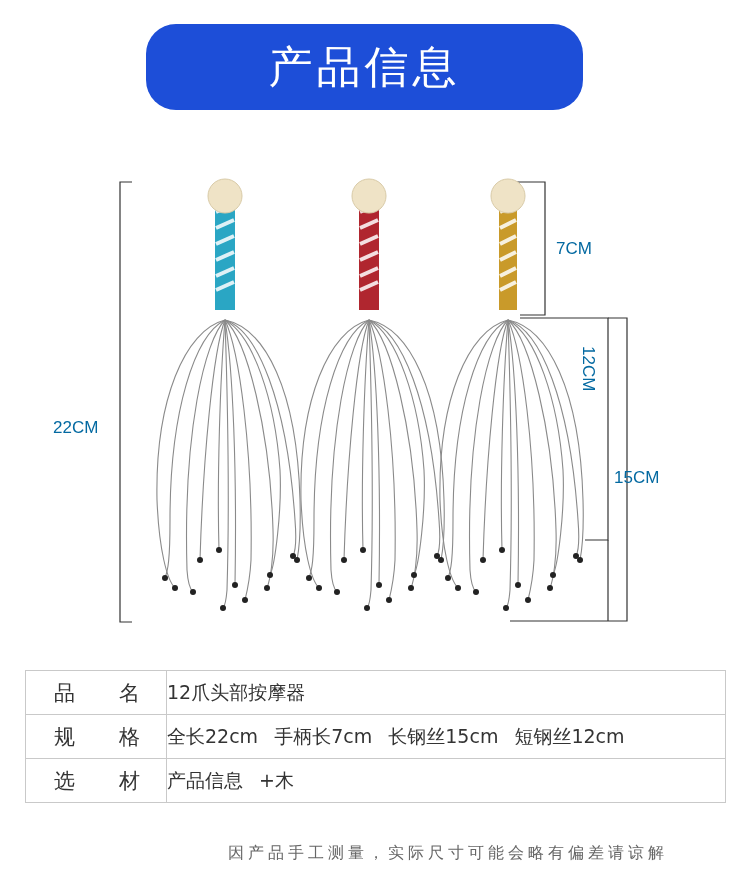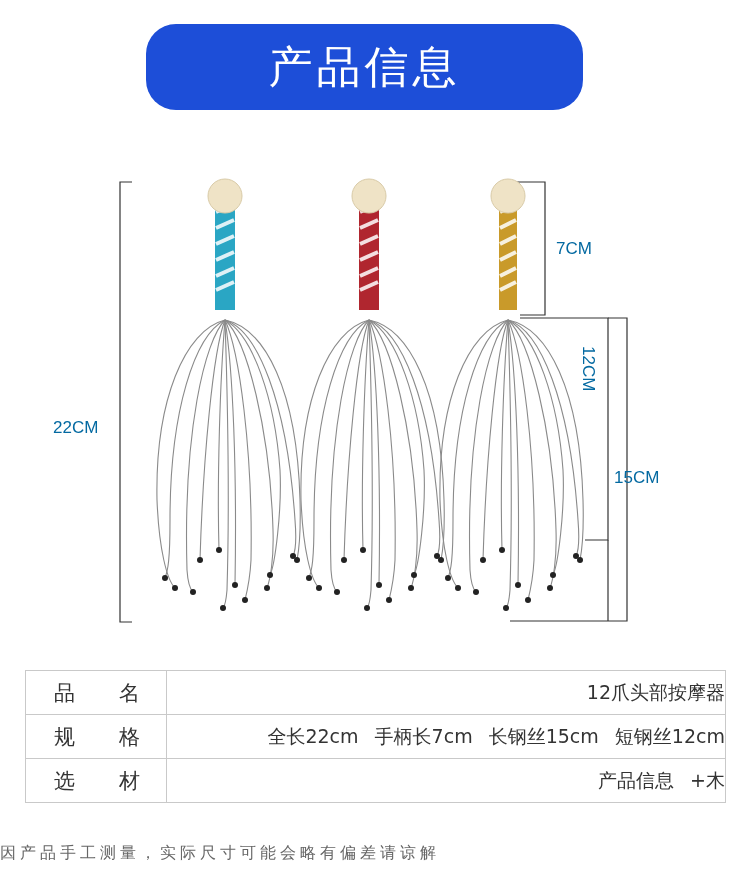--- a/index.html
+++ b/index.html
@@ -15,24 +15,24 @@
   .figure svg { position: absolute; left: 0; top: 0; }
 
   .dim-label { position: absolute; font-size: 17px; color: #0369a1; font-family: "Liberation Sans", sans-serif; }
   .dim-label.vert { writing-mode: vertical-rl; }
 
   .spec-table { position: absolute; left: 25px; top: 670px; width: 701px; height: 131px;
                 border-collapse: collapse; table-layout: fixed; }
   .spec-table td { border: 1px solid #c9c9c9; height: 43px; padding: 0; font-size: 19px; color: #333; }
   .spec-table td.key { width: 140px; }
   .spec-table td.key .k { display: flex; justify-content: space-between; padding: 0 26px 0 28px; font-size: 21px; }
-  .spec-table td.val { text-align: right; }
+  .spec-table td.val { text-align: left; }
   .spec-table td.val .v { word-spacing: 10px; }
 
-  .note { position: absolute; left: 0; top: 843px; width: 668px; text-align: left;
+  .note { position: absolute; left: 0; top: 843px; width: 668px; text-align: right;
           font-size: 16px; color: #666; letter-spacing: 4px; }
 </style>
 </head>
 <body>
 
 <div class="title-banner">
   <span>产品信息</span>
 </div>
 
 <div class="figure">

